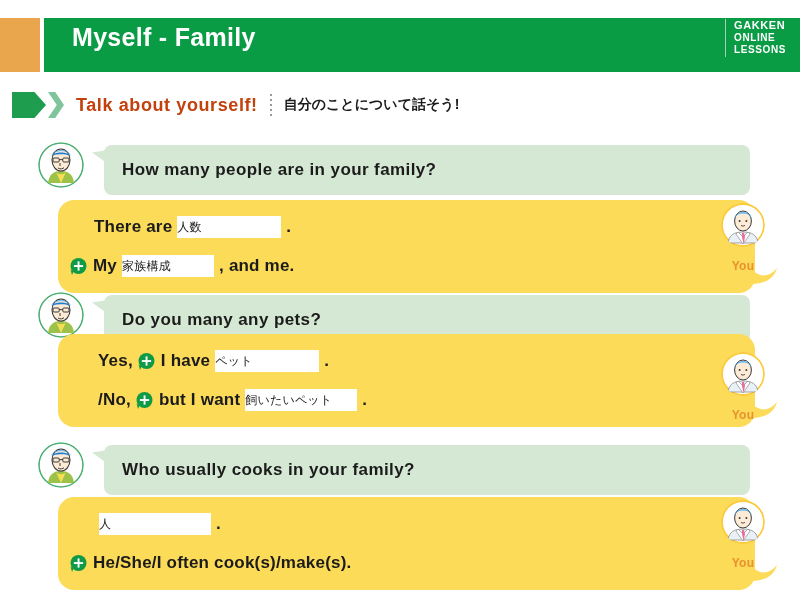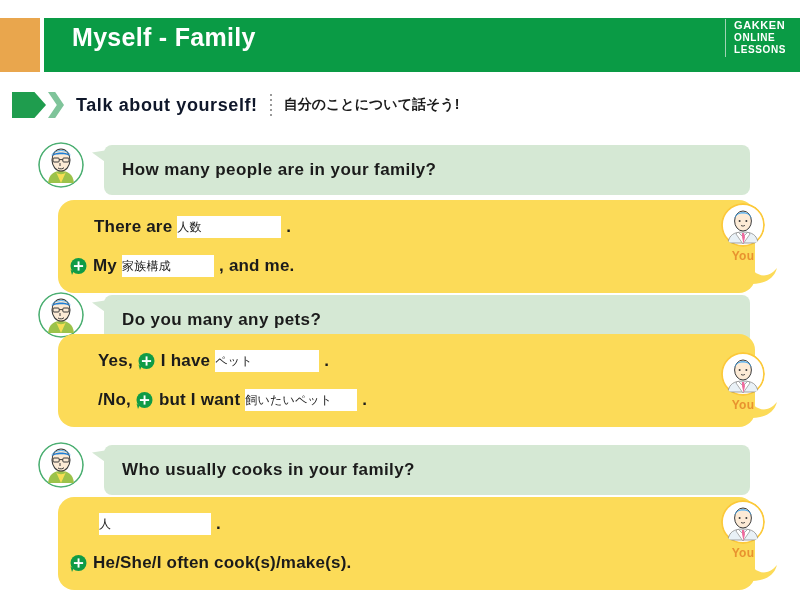--- a/index.html
+++ b/index.html
@@ -103,21 +103,21 @@
     clip-path: polygon(0 0, 66% 0, 100% 50%, 66% 100%, 0 100%);
   }
   .chev-light {
     width: 16px;
     height: 26px;
     margin-left: 2px;
     background: #7FC49A;
     clip-path: polygon(0 0, 45% 0, 100% 50%, 45% 100%, 0 100%, 55% 50%);
   }
   .talk-en {
-    color: #0f172a;
+    color: #c2410c;
     font-size: 18px;
     font-weight: bold;
     letter-spacing: 0.6px;
   }
   .talk-div {
     width: 2px;
     height: 22px;
     margin: 0 12px;
     background-image: linear-gradient(to bottom, #9a9a9a 0 2px, transparent 2px 5px);
     background-size: 2px 5px;
@@ -152,21 +152,21 @@
   .you-avatar {
     position: relative;
     width: 44px;
     height: 44px;
     margin: 0 auto;
     border-radius: 50%;
     overflow: hidden;
   }
   .you-avatar svg { display: block; width: 44px; height: 44px; }
   .you-label {
-    margin-top: 2px;
+    margin-top: 12px;
     font-size: 12px;
     font-weight: bold;
     color: #E8922F;
     letter-spacing: 0.3px;
   }
 
   
   .q-bubble {
     position: absolute;
     left: 104px;

